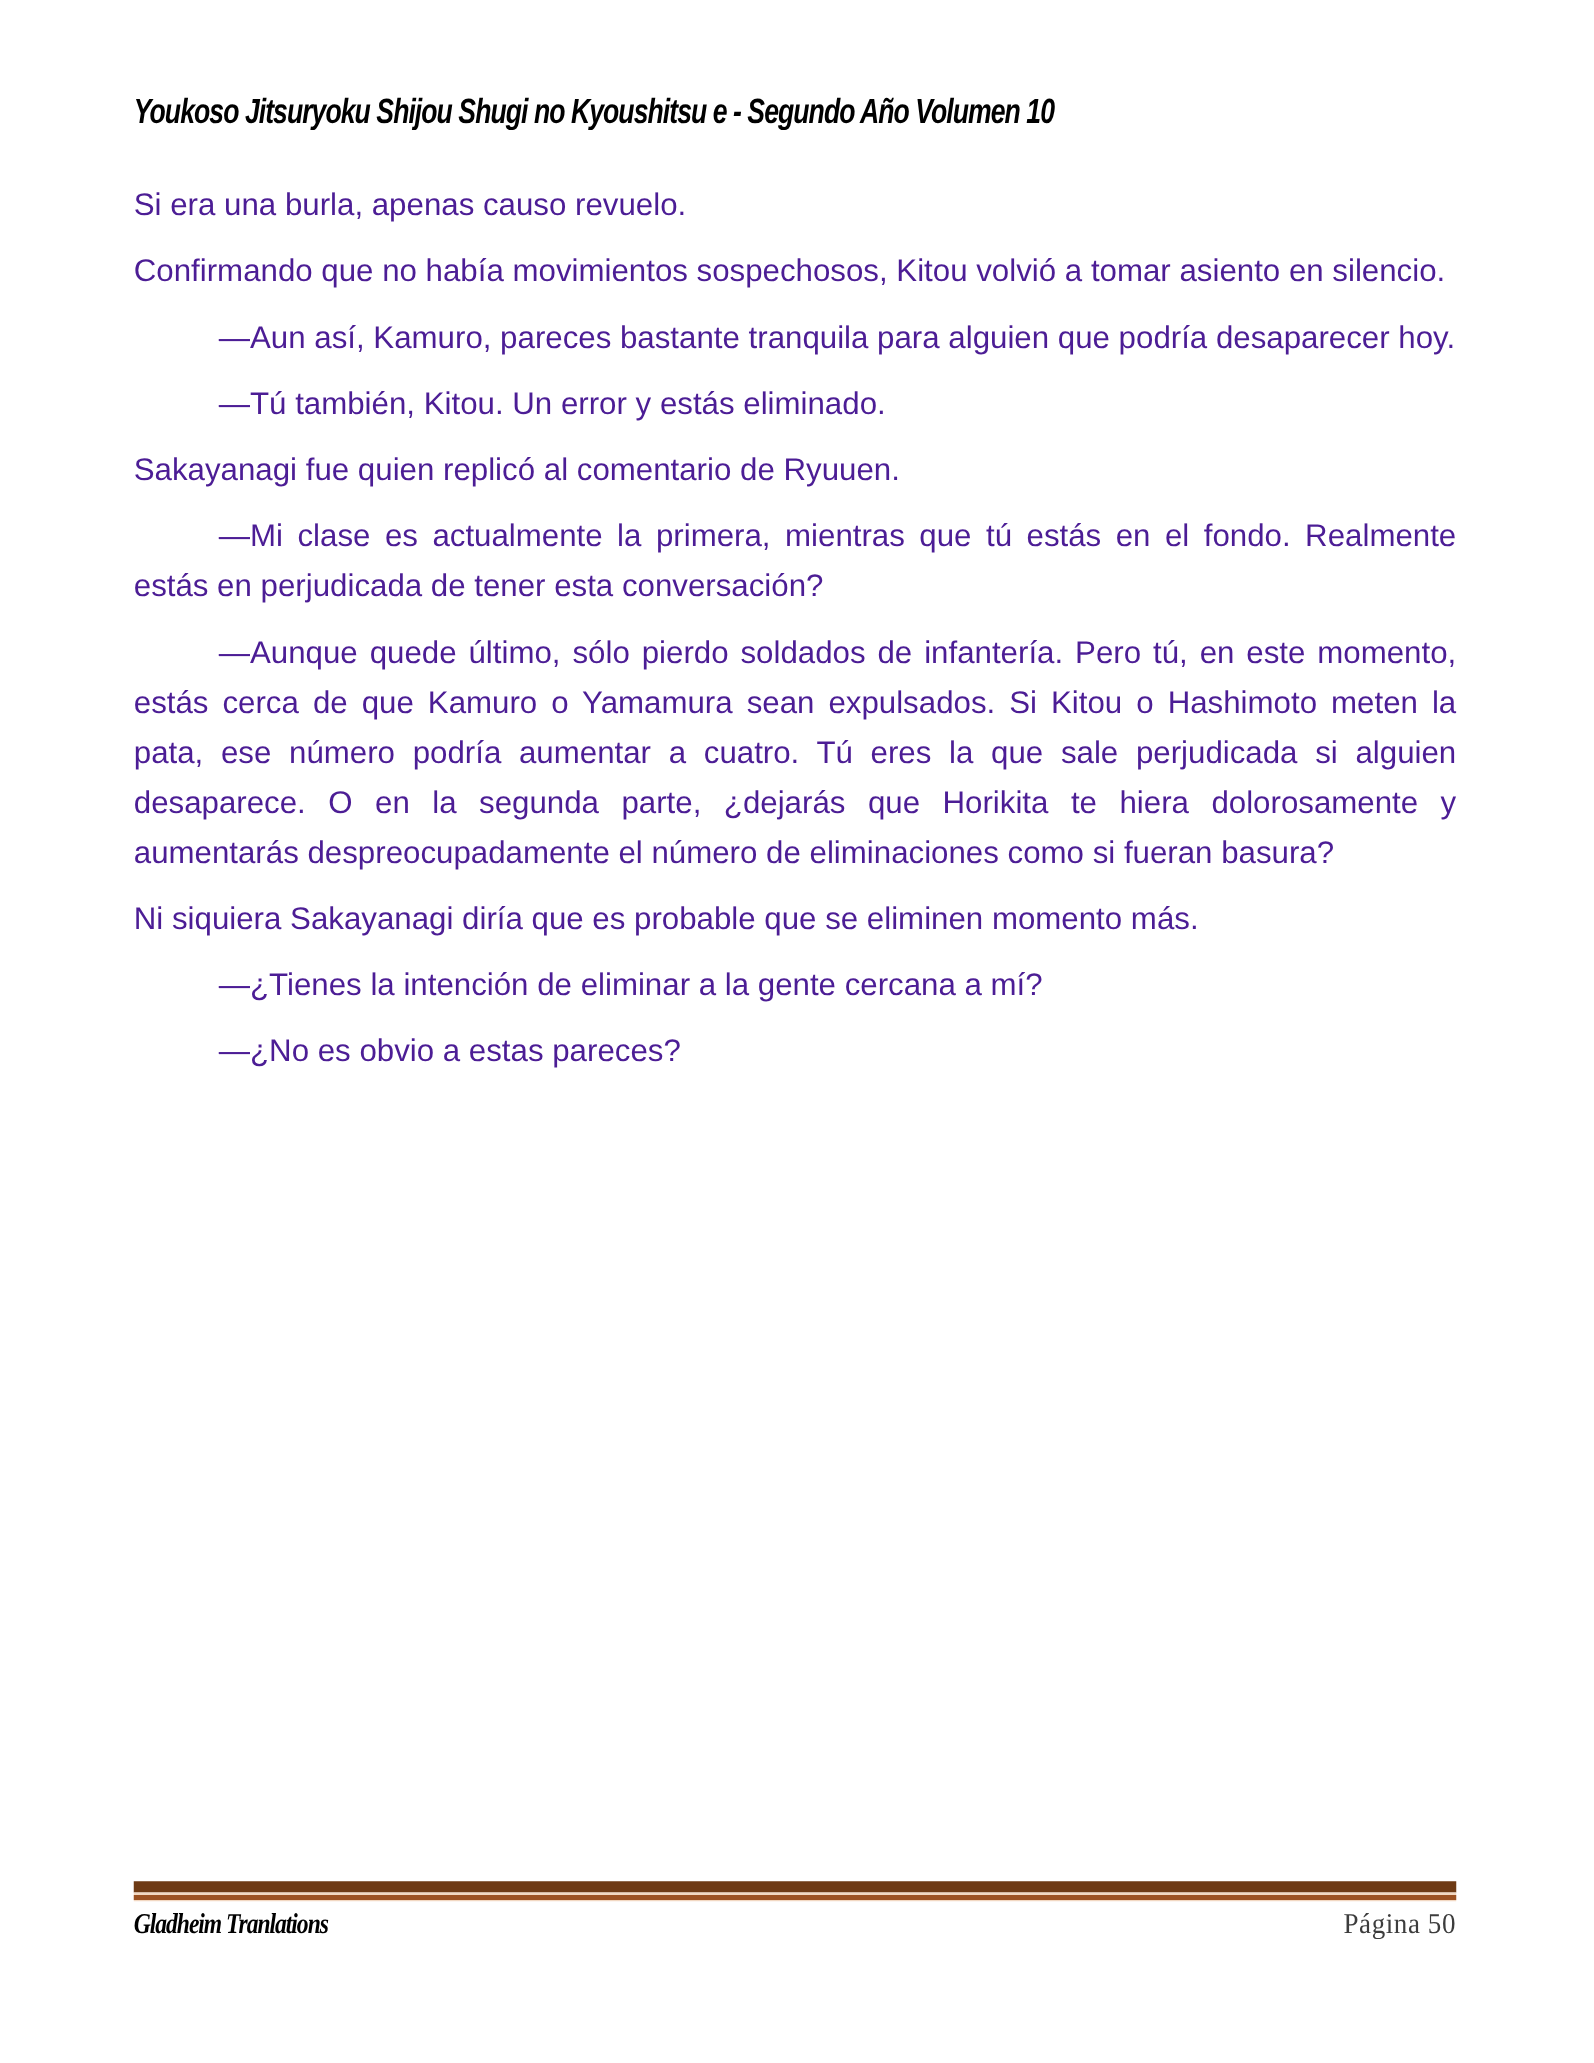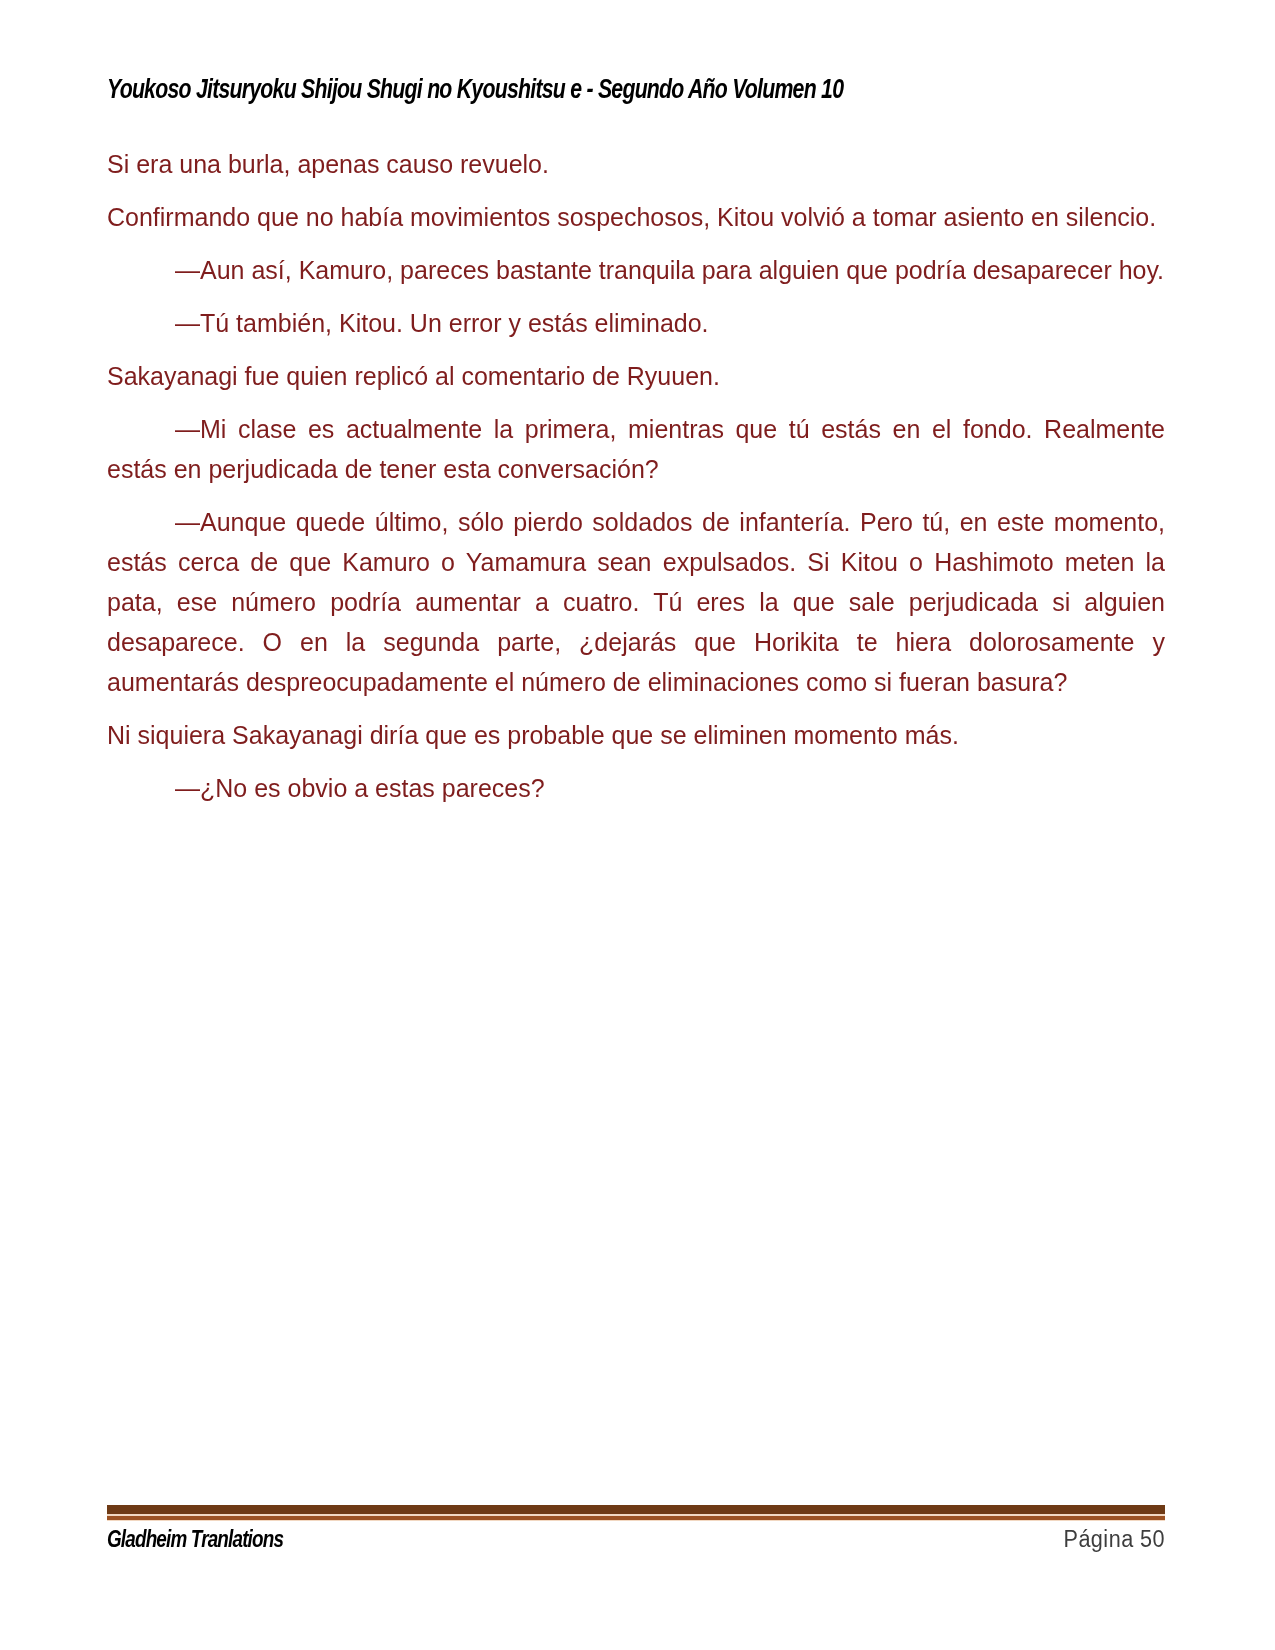--- a/index.html
+++ b/index.html
@@ -33,21 +33,21 @@
     transform-origin: left center;
     white-space: nowrap;
   }
   .body-text {
     margin-top: 40px;
   }
   .body-text p {
     margin: 0 0 13px 0;
     font-size: 25px;
     line-height: 40px;
-    color: #7f1d1d;
+    color: #4c1d95;
     text-align: justify;
   }
   .body-text p.dialogue {
     text-indent: 68px;
   }
   .footer {
     position: absolute;
     left: 107px;
     right: 110px;
   }
@@ -56,20 +56,21 @@
   }
   .footer-rule .stripe1 { height: 9px;  }
   .footer-rule .stripe2 { height: 2px;  }
   .footer-rule .stripe3 { height: 4px;  }
   .footer-rule .stripe4 { height: 1px;  }
   .footer-text {
     top: 1526px;
     display: flex;
     justify-content: space-between;
     align-items: baseline;
+    font-family: Liberation Serif, serif;
   }
   .footer-credit {
     font-weight: bold;
     font-style: italic;
     font-size: 23px;
     letter-spacing: -1px;
     color: #000000;
     transform: scaleX(0.82);
     transform-origin: left center;
     white-space: nowrap;
@@ -94,20 +95,21 @@
     <div class="body-text">
 
     <p>Si era una burla, apenas causo revuelo.</p>
         <p>Confirmando que no había movimientos sospechosos, Kitou volvió a tomar asiento en silencio.</p>
         <p class="dialogue">—Aun así, Kamuro, pareces bastante tranquila para alguien que podría desaparecer hoy.</p>
         <p class="dialogue">—Tú también, Kitou. Un error y estás eliminado.</p>
         <p>Sakayanagi fue quien replicó al comentario de Ryuuen.</p>
         <p class="dialogue">—Mi clase es actualmente la primera, mientras que tú estás en el fondo. Realmente estás en perjudicada de tener esta conversación?</p>
         <p class="dialogue">—Aunque quede último, sólo pierdo soldados de infantería. Pero tú, en este momento, estás cerca de que Kamuro o Yamamura sean expulsados. Si Kitou o Hashimoto meten la pata, ese número podría aumentar a cuatro. Tú eres la que sale perjudicada si alguien desaparece. O en la segunda parte, ¿dejarás que Horikita te hiera dolorosamente y aumentarás despreocupadamente el número de eliminaciones como si fueran basura?</p>
         <p>Ni siquiera Sakayanagi diría que es probable que se eliminen momento más.</p>
+        <p class="dialogue">—¿Tienes la intención de eliminar a la gente cercana a mí?</p>
         <p class="dialogue">—¿No es obvio a estas pareces?</p>
       </div>
   </div>
 
   <div class="footer footer-rule" style="position:absolute;">
     <div class="stripe1" style="background: rgb(110, 58, 21);"></div>
     <div class="stripe2" style="background: rgb(242, 216, 194);"></div>
     <div class="stripe3" style="background: rgb(156, 82, 35);"></div>
     <div class="stripe4" style="background: rgb(242, 216, 194);"></div>
   </div>

